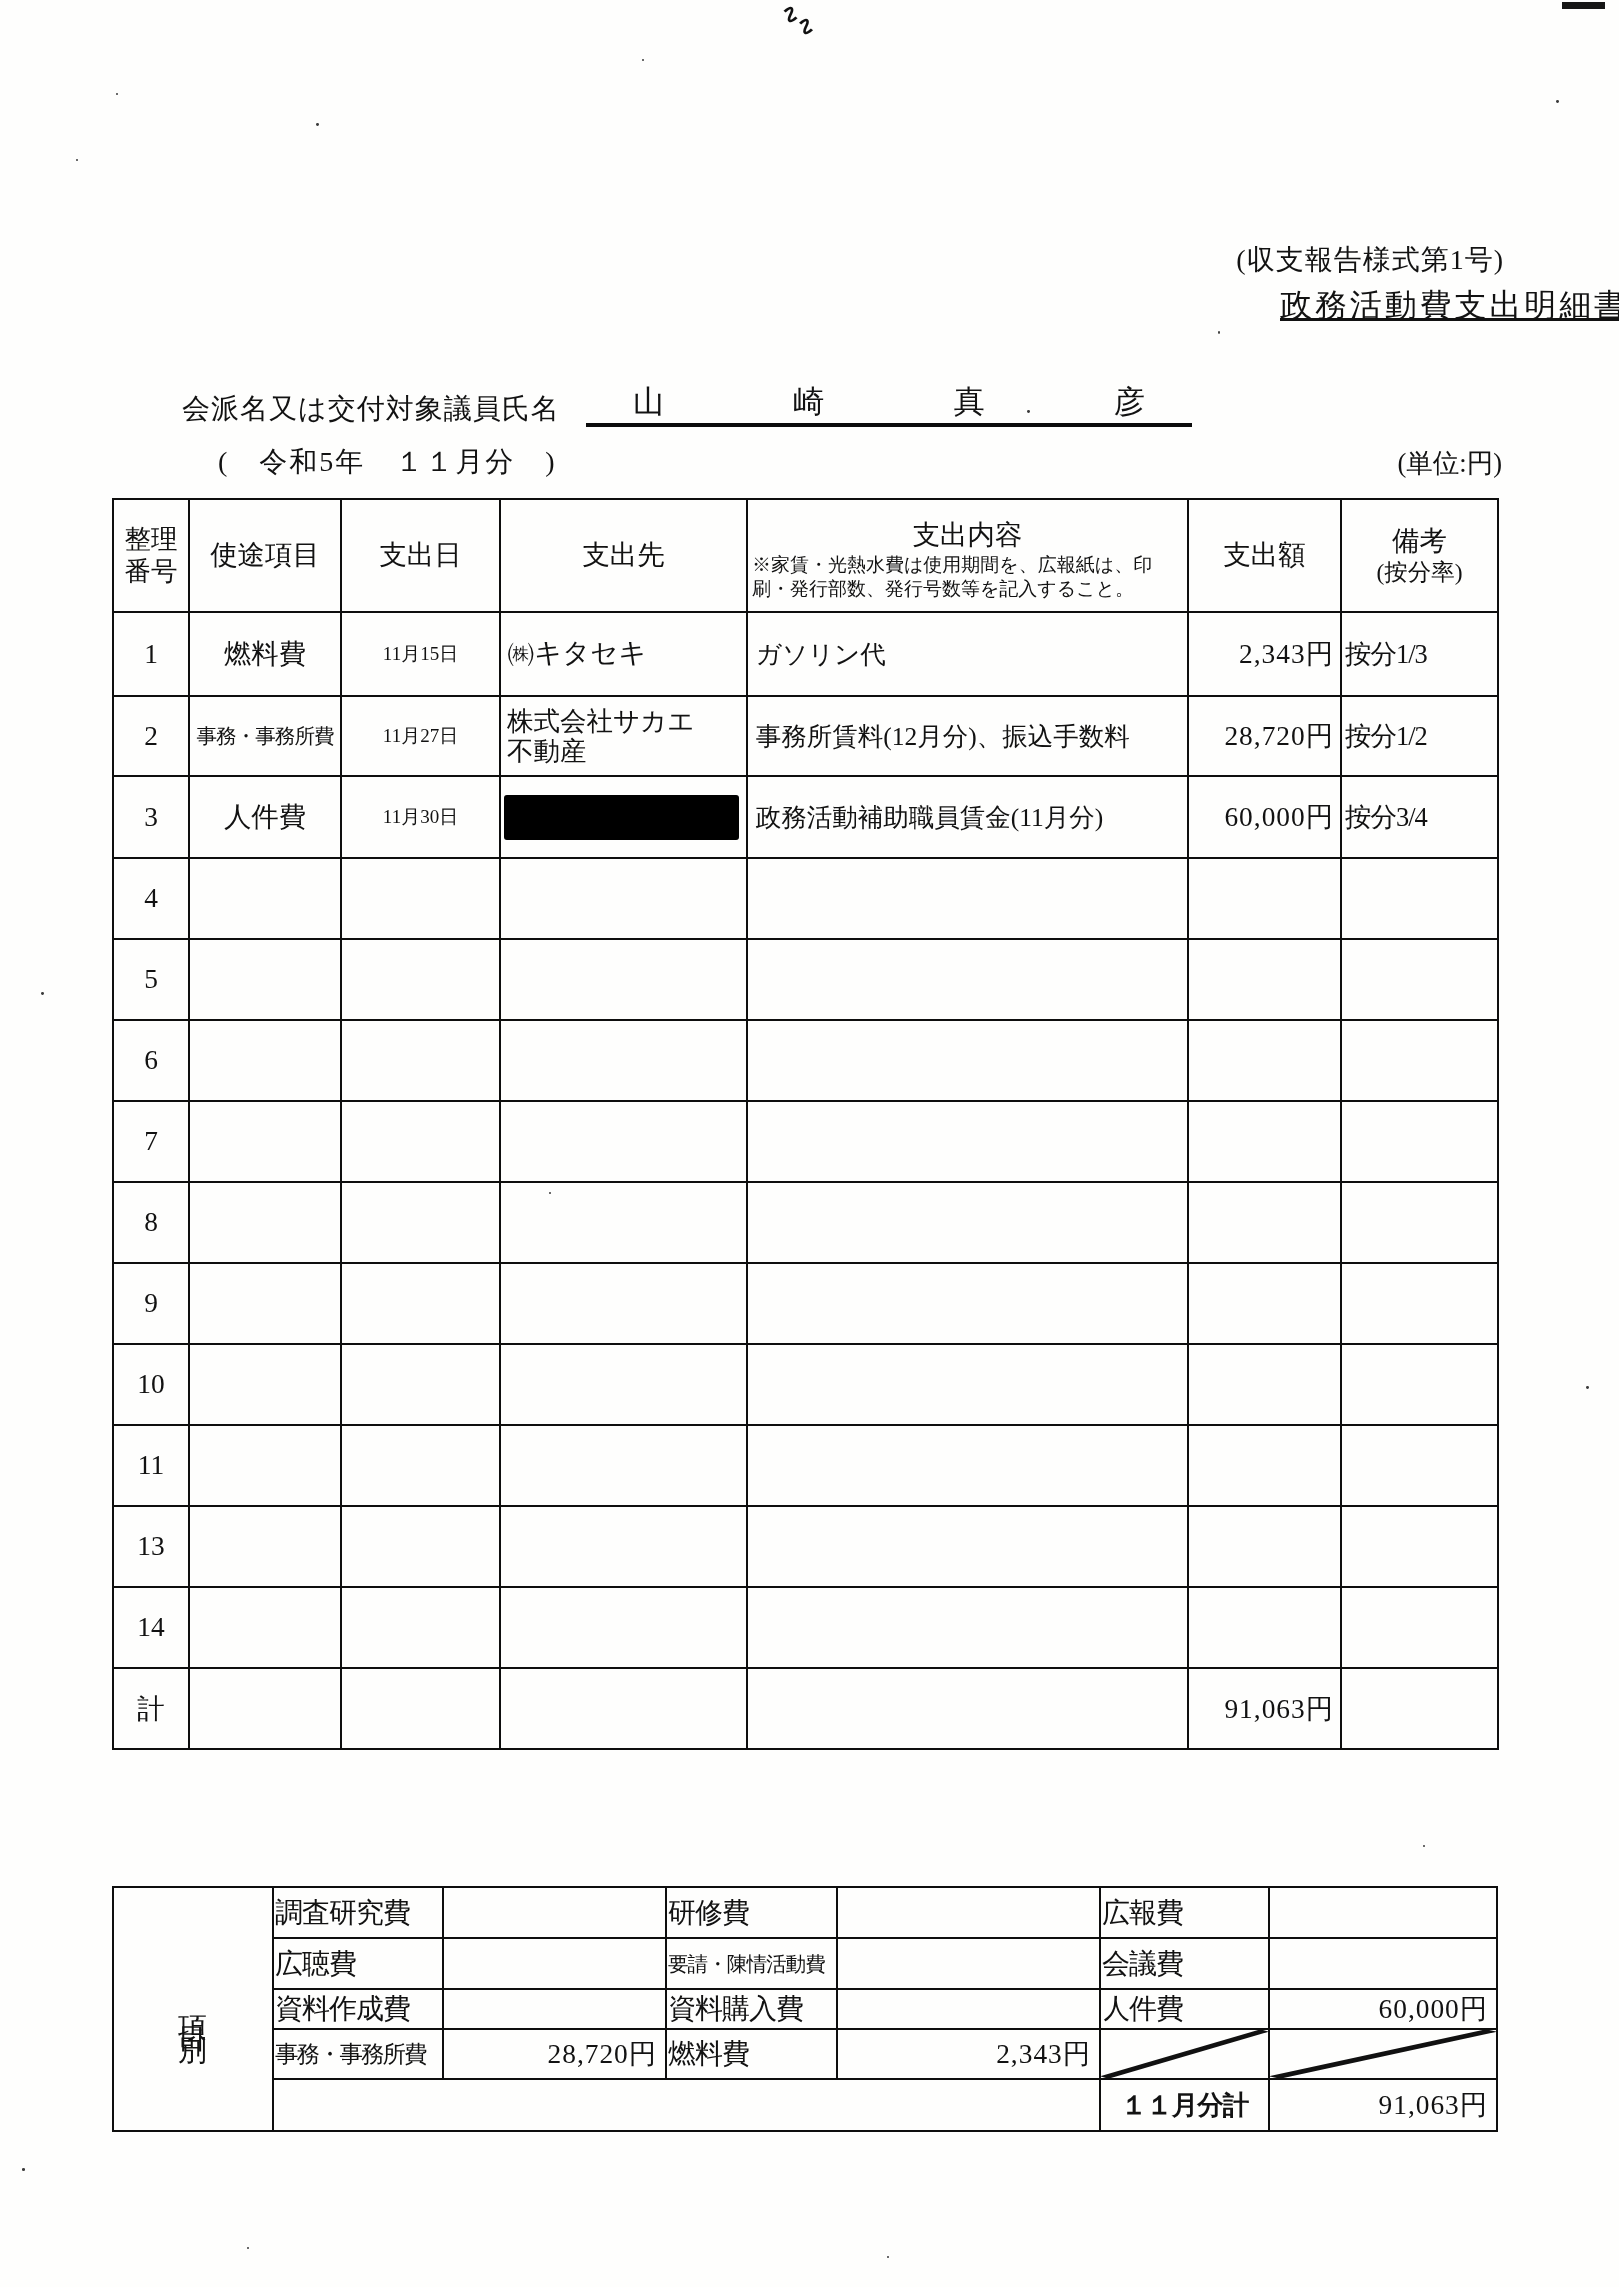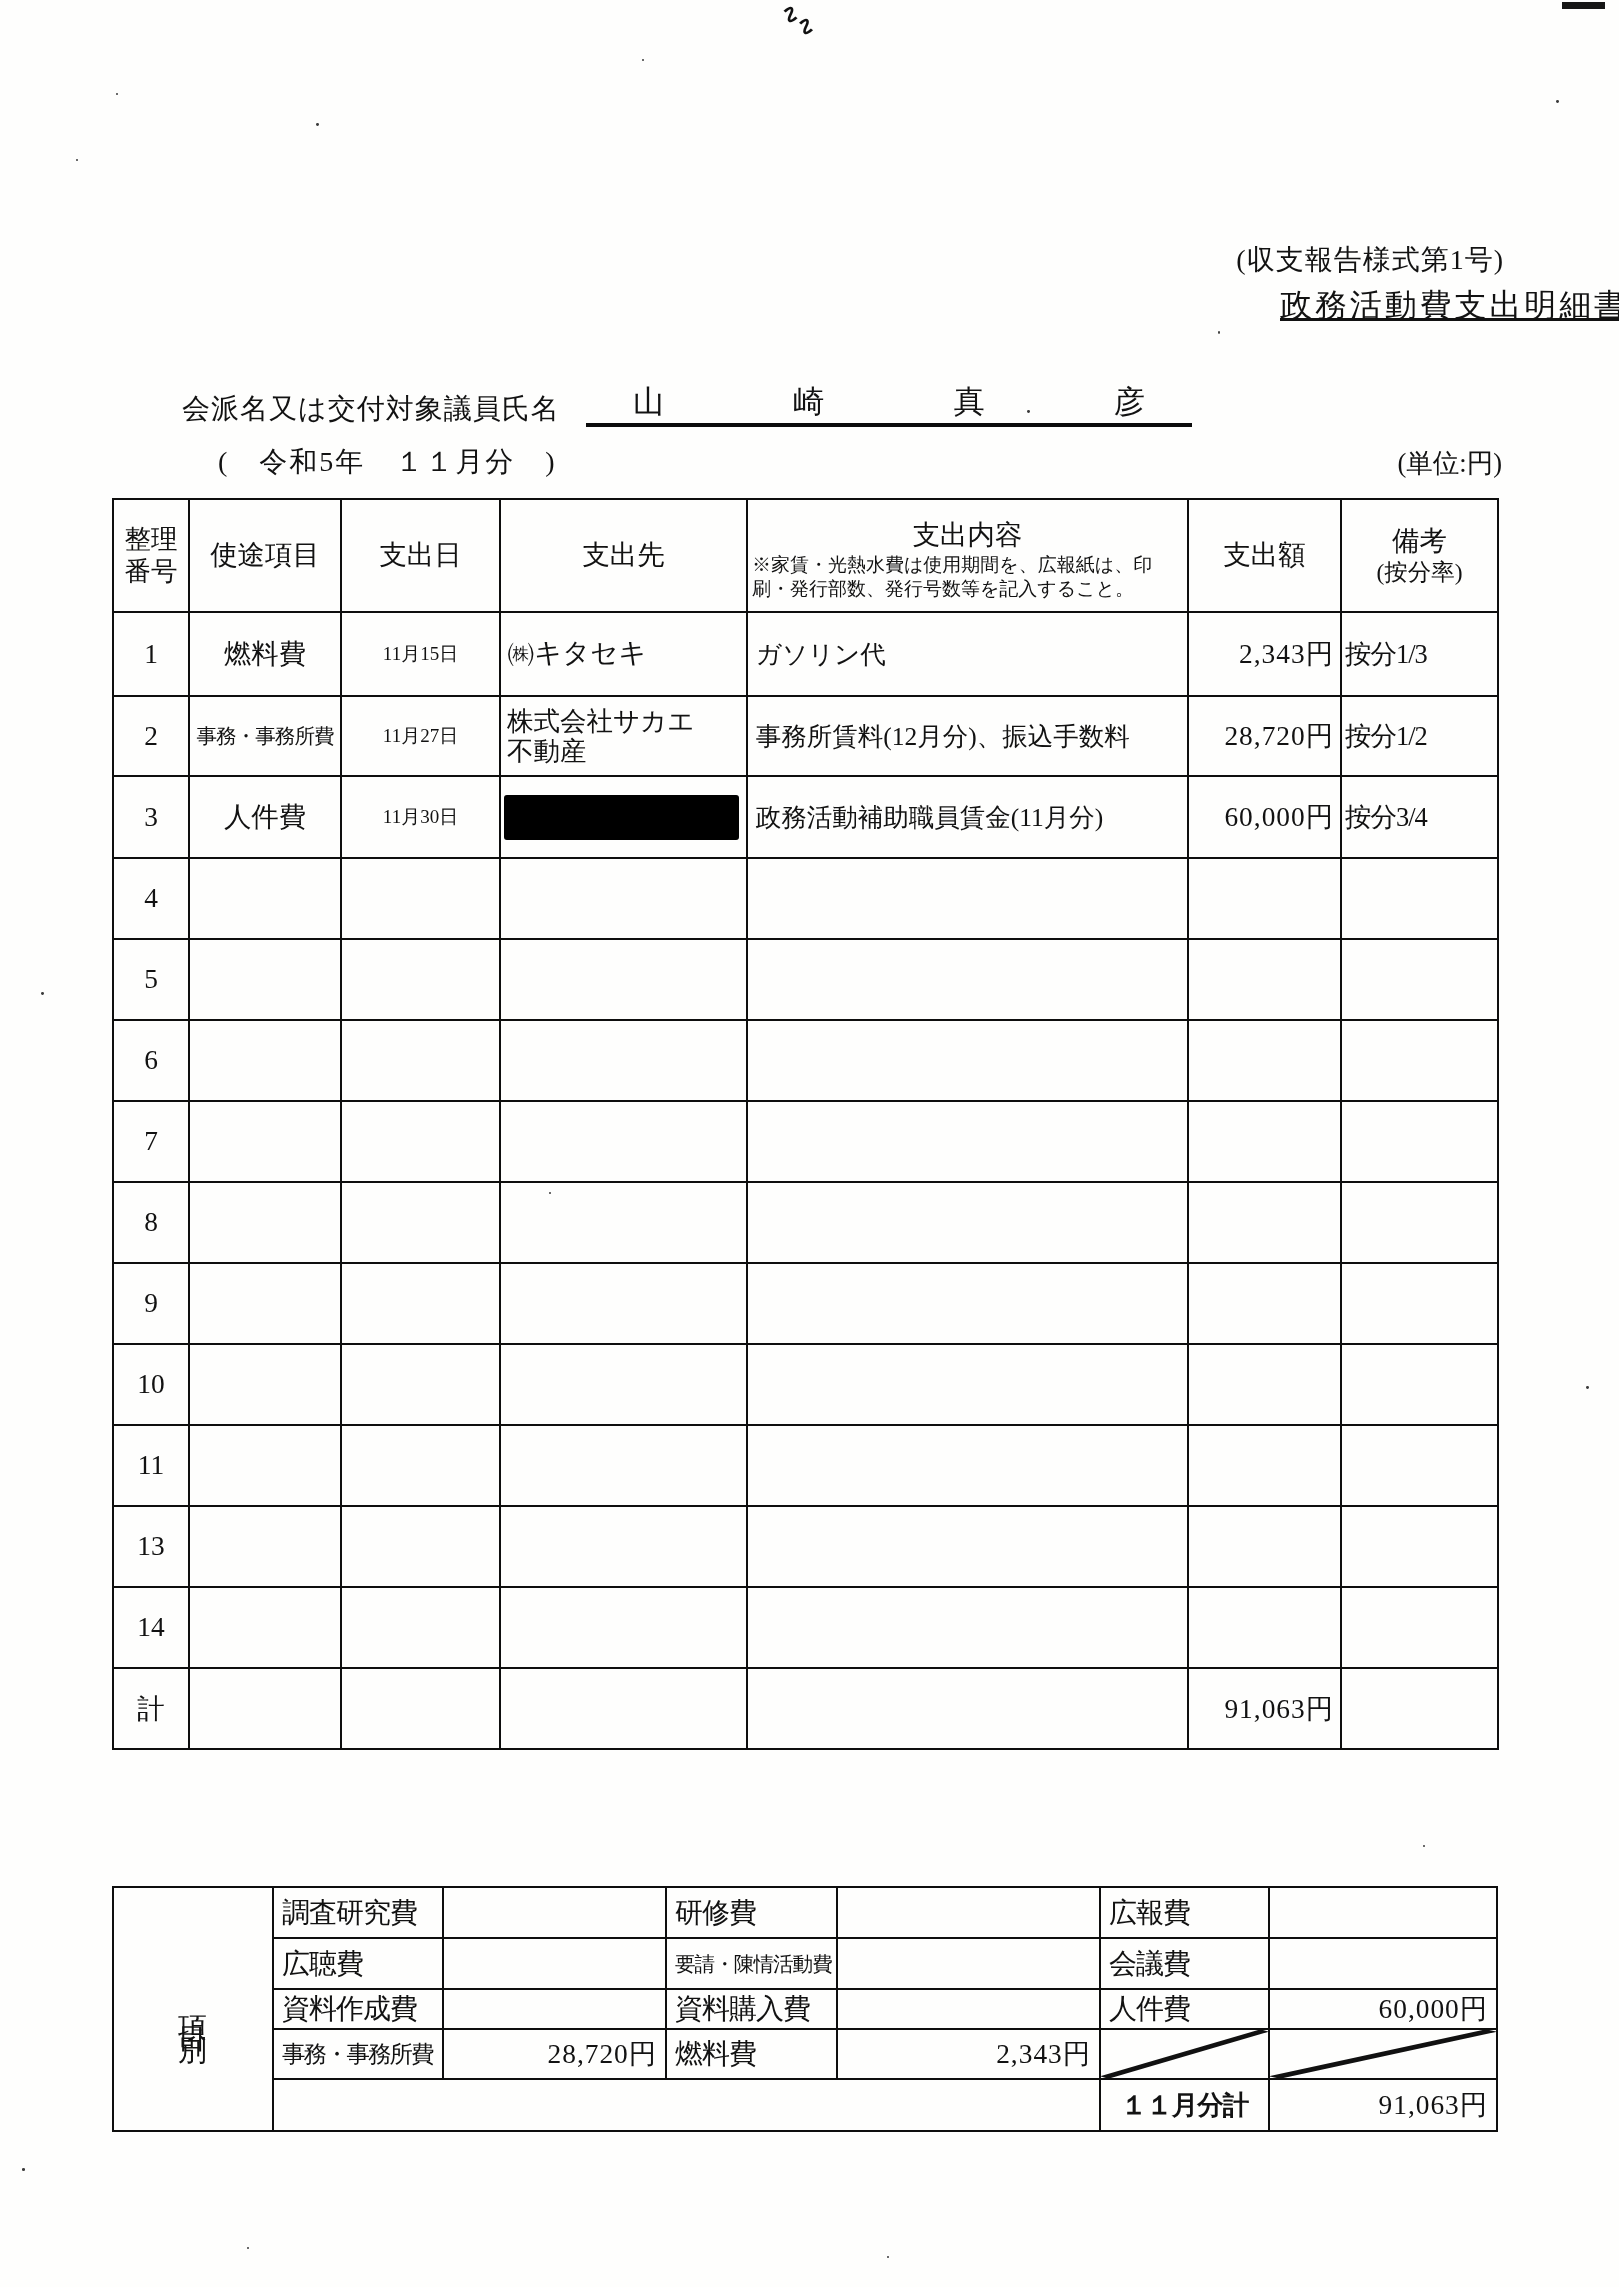--- a/index.html
+++ b/index.html
@@ -39,21 +39,21 @@
   td.amount{text-align:right;font-size:27.4px;padding-right:5.9px;letter-spacing:1px;}
   td.remarks{text-align:left;font-size:26.5px;padding-left:2.9px;letter-spacing:-1px;}
   .redaction{position:absolute;left:2.9px;top:17.6px;width:235px;height:45px;background:#000;border-radius:2.9px;}
 
   .st{left:112px;top:1886px;width:1384px;border:2.9px solid #0c0c0c;}
   .st td{border:2px solid #0e0e0e;border-top-width:2.9px;border-bottom-width:2.9px;padding:0 3.9px;vertical-align:middle;overflow:hidden;}
   .st td.side{
     writing-mode:vertical-rl;text-orientation:upright;text-align:center;
     font-size:29px;letter-spacing:9.8px;
   }
-  .st td.lbl{text-align:left;font-size:28px;padding-left:8px;letter-spacing:-1px;border-radius:17px;}
+  .st td.lbl{text-align:left;font-size:28px;padding-left:1px;letter-spacing:-1px;border-radius:17px;}
   .st td.lbl.sm1{font-size:20.6px;}
   .st td.lbl.sm2{font-size:23.5px;letter-spacing:-2px;}
   .st td.val{text-align:right;font-size:27.4px;padding-right:7.8px;letter-spacing:1px;}
   .st td.diag{position:relative;padding:0;}
   .st td.diag svg{position:absolute;inset:0;width:100%;height:100%;display:block;}
   .st td.total-lbl{text-align:center;font-size:26.5px;letter-spacing:-1px;font-weight:bold;}
 
   
   .speck{position:absolute;background:#3a3a3a;border-radius:50%;}
   .squiggle{position:absolute;left:779px;top:5.9px;font-size:23.5px;font-weight:bold;transform:rotate(38deg);color:#111;}

